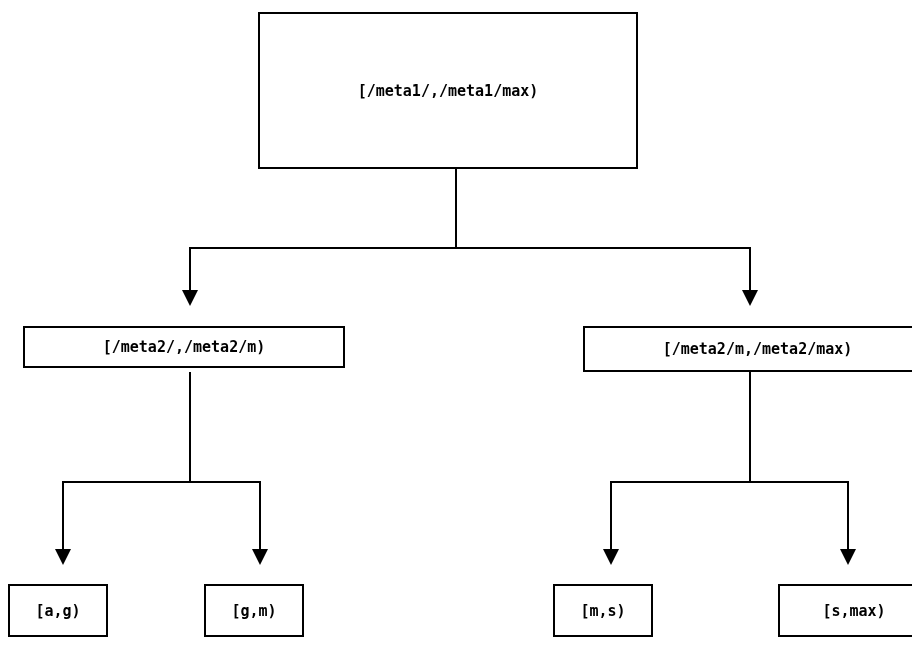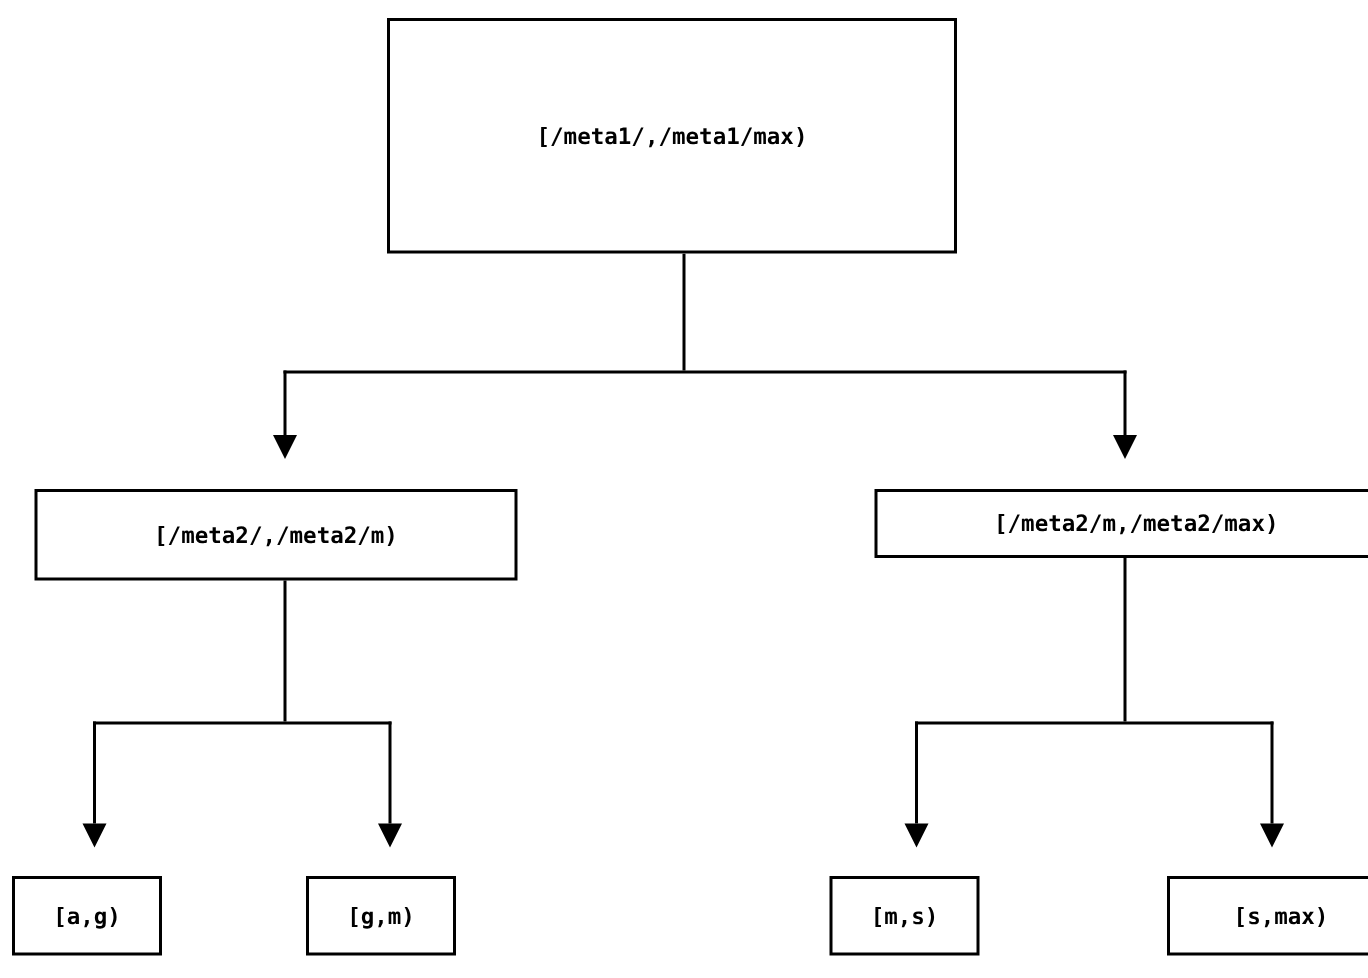--- a/index.html
+++ b/index.html
@@ -37,21 +37,21 @@
   .arrow {
     position: absolute;
     width: 0;
     height: 0;
     border-left: 8px solid transparent;
     border-right: 8px solid transparent;
     border-top: 16px solid #000000;
   }
   
   #node-root  { left: 258px; top: 12px;  width: 380px; height: 157px; }
-  #node-left  { left: 23px;  top: 326px; width: 322px; height: 61px; }
+  #node-left  { left: 23px;  top: 326px; width: 322px; height: 42px; }
   #node-right { left: 583px; top: 326px; width: 349px; height: 46px; }
   #node-ag    { left: 8px;   top: 584px; width: 100px; height: 53px; }
   #node-gm    { left: 204px; top: 584px; width: 100px; height: 53px; }
   #node-ms    { left: 553px; top: 584px; width: 100px; height: 53px; }
   #node-smax  { left: 778px; top: 584px; width: 152px; height: 53px; }
 </style>
 </head>
 <body>
 
 <div class="canvas">

